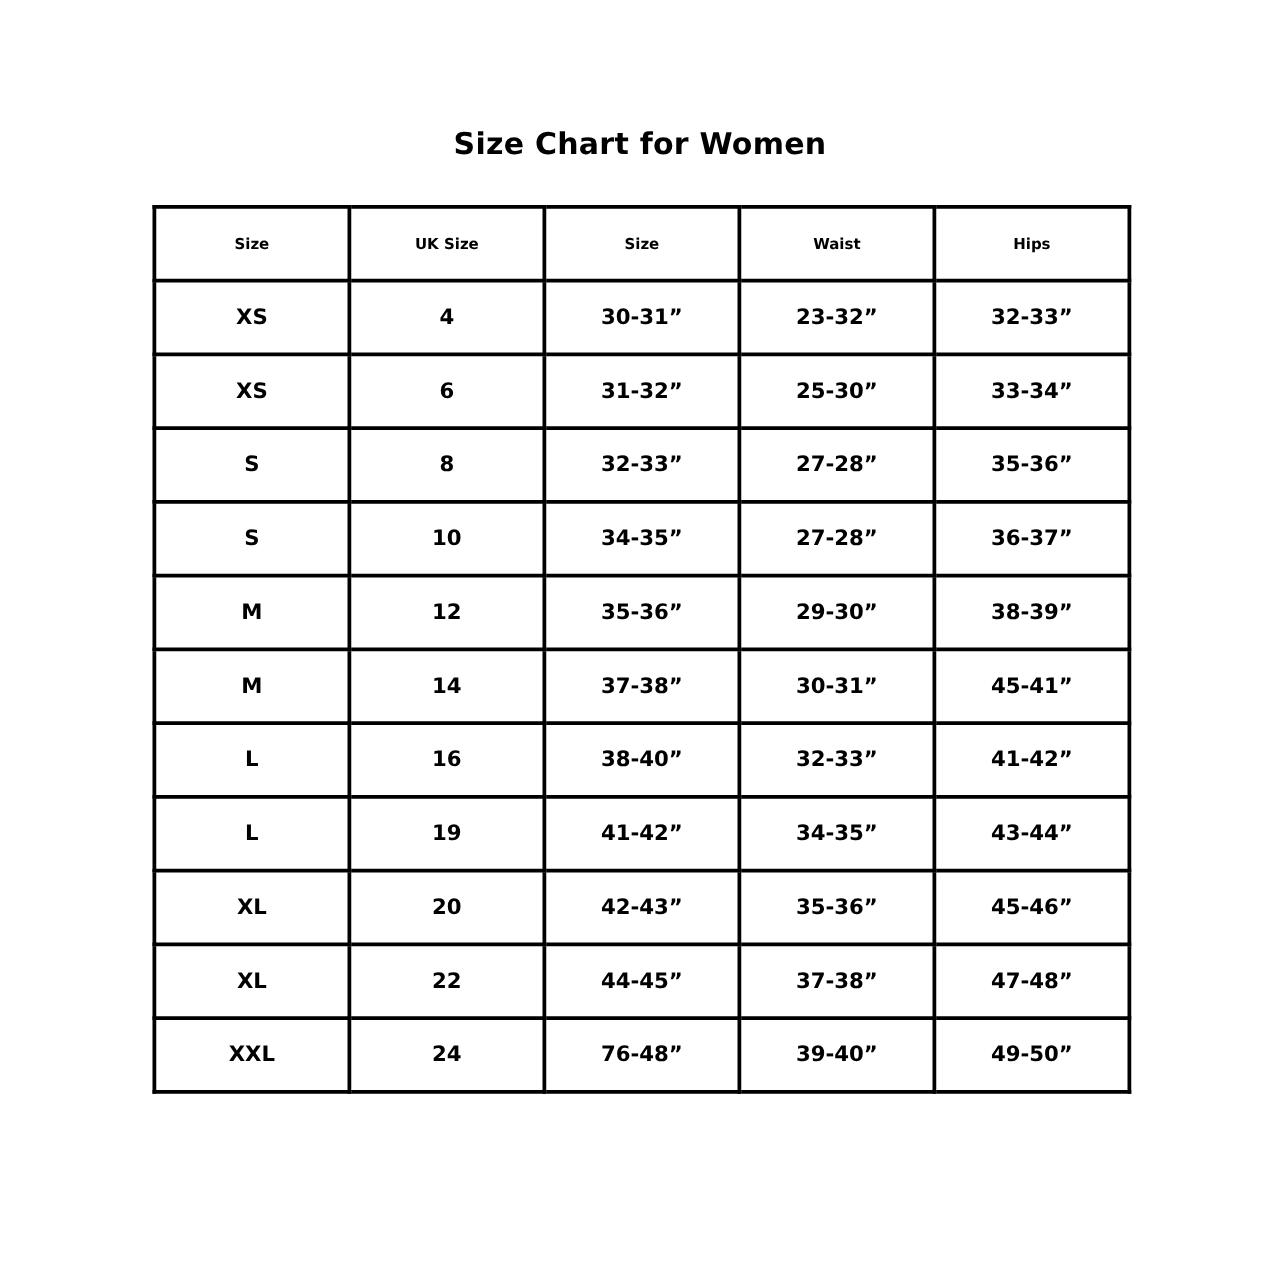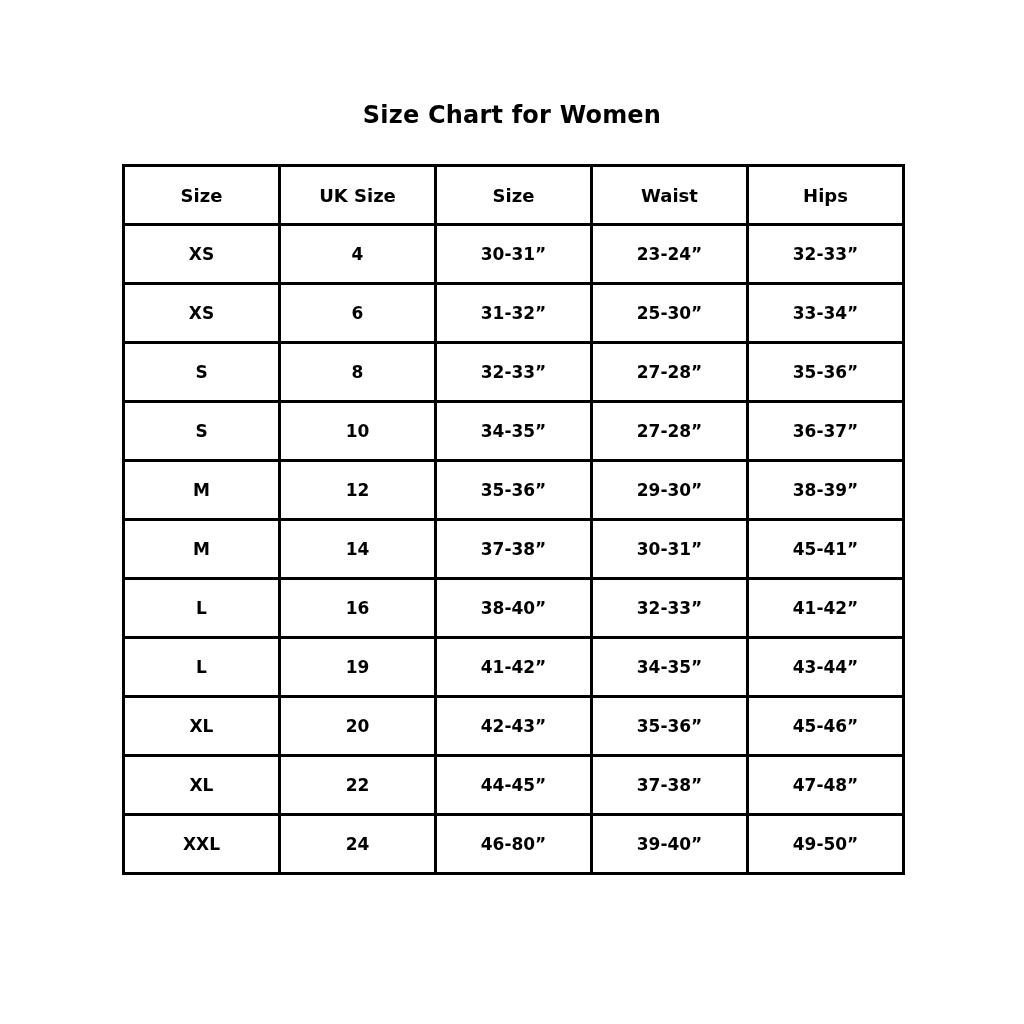--- a/index.html
+++ b/index.html
@@ -44,21 +44,21 @@
   table.size-table td {
     border: 3px solid #000000;
     text-align: center;
     vertical-align: middle;
     font-weight: bold;
     font-size: 17px;
     height: 56px;
     padding: 0;
   }
   table.size-table th {
-    font-size: 18px;
+    font-size: 12px;
   }
   table.size-table col.c0 { width: 156px; }
   table.size-table col.c1 { width: 156px; }
   table.size-table col.c2 { width: 156px; }
   table.size-table col.c3 { width: 156px; }
   table.size-table col.c4 { width: 156px; }
 </style>
 </head>
 <body>
 
@@ -82,21 +82,21 @@
           <th>Size</th>
           <th>Waist</th>
           <th>Hips</th>
         </tr>
       </thead>
       <tbody>
         <tr>
           <td>XS</td>
           <td>4</td>
           <td>30-31”</td>
-          <td>23-24”</td>
+          <td>23-32”</td>
           <td>32-33”</td>
         </tr>
         <tr>
           <td>XS</td>
           <td>6</td>
           <td>31-32”</td>
           <td>25-30”</td>
           <td>33-34”</td>
         </tr>
         <tr>
@@ -151,21 +151,21 @@
         <tr>
           <td>XL</td>
           <td>22</td>
           <td>44-45”</td>
           <td>37-38”</td>
           <td>47-48”</td>
         </tr>
         <tr>
           <td>XXL</td>
           <td>24</td>
-          <td>46-80”</td>
+          <td>76-48”</td>
           <td>39-40”</td>
           <td>49-50”</td>
         </tr>
       </tbody>
     </table>
   </div>
 
 </div>
 
 </body></html>

